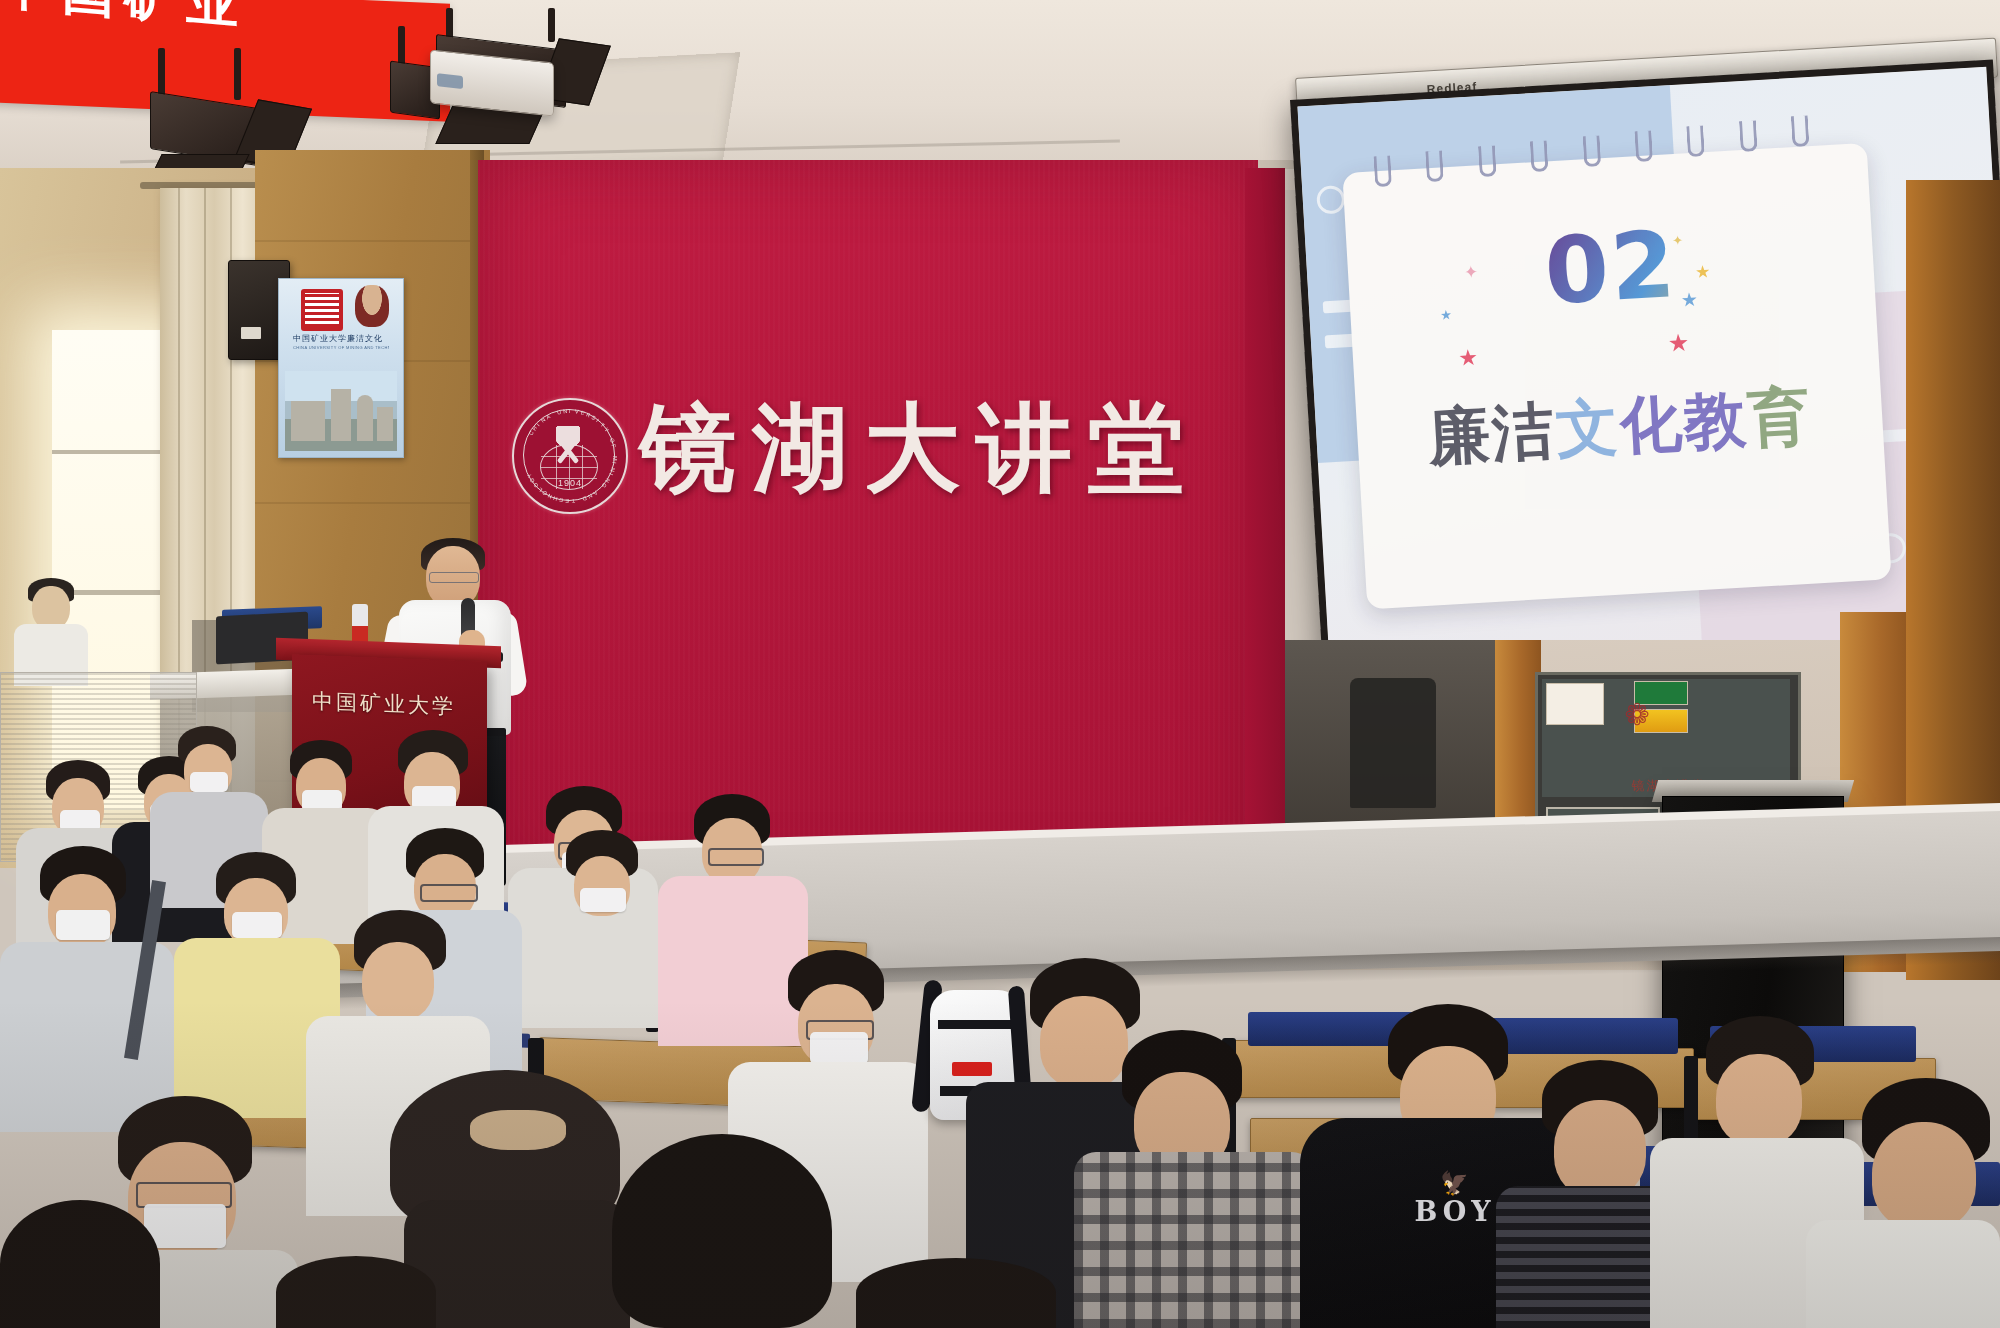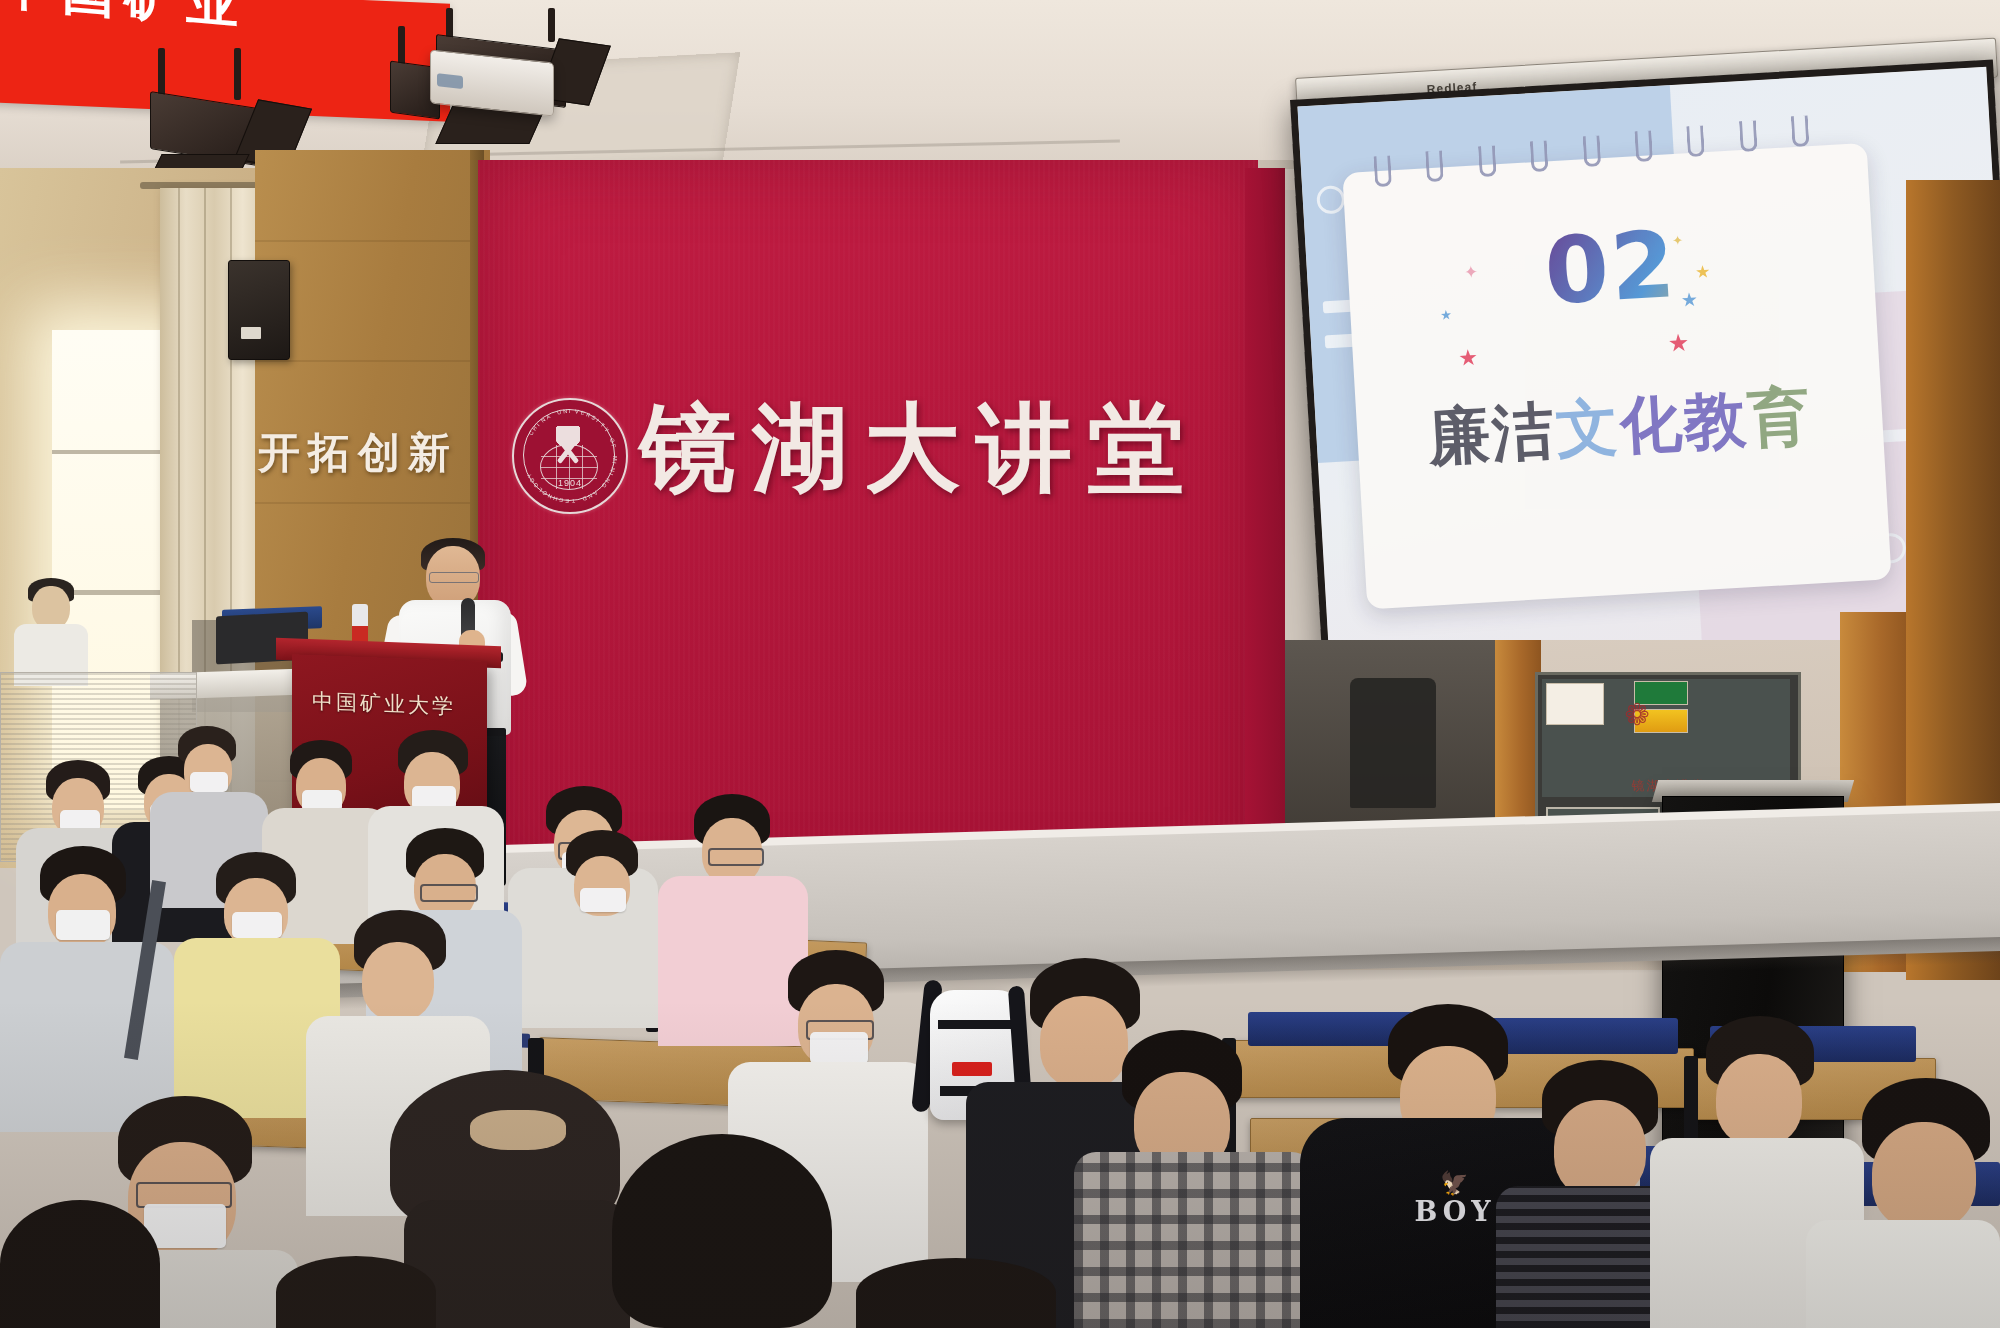--- a/index.html
+++ b/index.html
@@ -288,20 +288,32 @@
     <div class="abs wood-grain" style="top:352px;"></div>
     <div class="abs wood-grain" style="top:500px;"></div>
     <div class="abs wood-grain" style="top:630px;"></div>
   </div>
   <div class="abs wood-edge"></div>
 
   <div class="abs wallspk">
     <div class="abs wallspk-tag"></div>
   </div>
 
+  <div class="abs poster">
+    <div class="abs poster-seal"></div>
+    <div class="abs poster-face"></div>
+    <div class="abs poster-cn">中国矿业大学廉洁文化</div>
+    <div class="abs poster-en">CHINA UNIVERSITY OF MINING AND TECHNOLOGY</div>
+    <div class="abs poster-photo">
+      <div class="abs poster-bldg" style="left:6px;top:30px;width:34px;height:40px;"></div>
+      <div class="abs poster-bldg" style="left:46px;top:18px;width:20px;height:52px;"></div>
+      <div class="abs poster-bldg" style="left:72px;top:24px;width:16px;height:46px;border-radius:8px 8px 0 0;"></div>
+      <div class="abs poster-bldg" style="left:92px;top:36px;width:16px;height:34px;"></div>
+    </div>
+  </div>
 
   <div class="abs redwall">
     <div class="abs redwall-tex"></div>
   </div>
   <div class="abs redwall2"></div>
 
   <div class="abs cumt">
     <div class="abs cumt-inner"></div>
     <div class="abs cumt-globe">
       <span class="cumt-mer" style="left:50%;"></span>
@@ -355,21 +367,20 @@
         <span style="transform: rotate(384deg) translate(0px, 48px) rotate(180deg);">N</span>
         <span style="transform: rotate(391.6deg) translate(0px, 48px) rotate(180deg);">O</span>
         <span style="transform: rotate(399.2deg) translate(0px, 48px) rotate(180deg);">L</span>
         <span style="transform: rotate(406.8deg) translate(0px, 48px) rotate(180deg);">O</span>
         <span style="transform: rotate(414.4deg) translate(0px, 48px) rotate(180deg);">G</span>
         <span style="transform: rotate(422deg) translate(0px, 48px) rotate(180deg);">Y</span>
       </div>
     </div>
 
   <div class="abs bannertxt">镜湖大讲堂</div>
-  <div class="abs woodtxt">开拓创新</div>
 
   <div class="abs screen-case">
     <div class="abs screen-brand">Redleaf</div>
   </div>
 
   <div class="abs screen">
     <div class="slide">
       <div class="abs slide-blueL"></div>
       <div class="abs slide-pinkR"></div>
       <div class="abs slide-barW" style="left:2%;top:34%;width:12%;height:2.2%;"></div>

